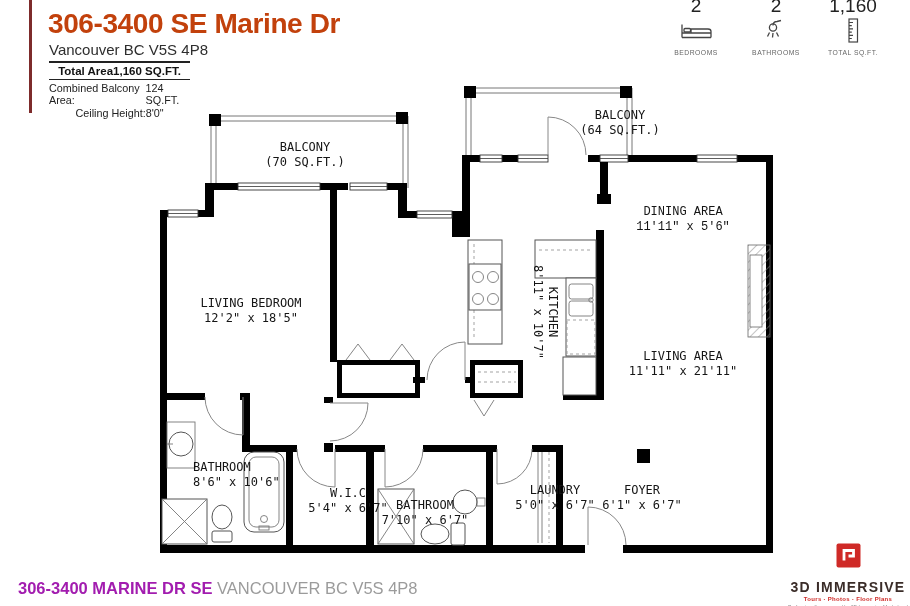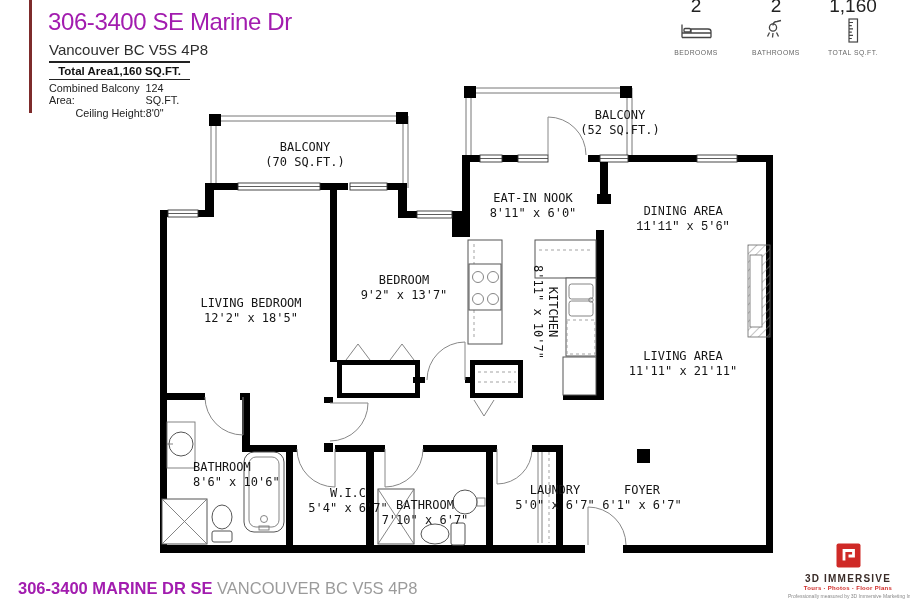--- a/index.html
+++ b/index.html
@@ -2,21 +2,21 @@
 <html style="--accent-red: #7d2b2b; --logo-red: #cf2a27;"><head>
 <meta charset="utf-8">
 <style>
   :root{ --accent-red:#7d2b2b; --logo-red:#cf2a27; }
   html,body{margin:0;padding:0;background:#fff;}
   body{width:910px;height:606px;overflow:hidden;position:relative;font-family:"Liberation Sans",sans-serif;}
   .page{position:absolute;inset:0;background:#fff;}
 
   
   .red-bar{position:absolute;left:29px;top:0;width:3px;height:113px;background:var(--accent-red);}
-  .title{position:absolute;left:48px;top:8px;font-size:24px;font-weight:normal;color:#a21caf;letter-spacing:-0.4px;}
+  .title{position:absolute;left:48px;top:8px;font-size:28px;font-weight:bold;color:#c2410c;letter-spacing:-0.4px;}
   .subtitle{position:absolute;left:49px;top:41px;font-size:15px;color:#2e2e2e;}
   .hdr-table{position:absolute;left:49px;top:61px;width:141px;}
   .hdr-row{display:flex;justify-content:center;align-items:baseline;}
   .hdr-row.r1{border-top:2px solid #222;border-bottom:1.5px solid #222;font-size:11.5px;font-weight:bold;color:#111;padding:2px 0;}
   .hdr-row.r2,.hdr-row.r3{font-size:10.8px;color:#222;padding:1.5px 0 0 0;}
 
   
   .stat{position:absolute;width:92px;text-align:center;}
   .stat-value{font-size:19px;color:#222;line-height:19px;}
   .stat-icon{height:27px;margin-top:2px;}
@@ -38,21 +38,21 @@
     color:#151515;white-space:nowrap;z-index:3;}
   .room-label.left{transform:translateY(-50%);text-align:left;}
   .room-label.rot{transform:translate(-50%,-50%) rotate(90deg);}
 
   
   .footer-address{position:absolute;left:18px;top:579px;font-size:16.5px;white-space:nowrap;z-index:4;}
   .footer-address .bold{font-weight:bold;color:#a21caf;}
   .footer-address .gray{color:#9b9b9b;}
   .logo-block{position:absolute;left:788px;top:543px;width:120px;text-align:center;z-index:4;}
   .logo-icon{display:block;margin:0 auto;}
-  .logo-title{font-size:10px;font-weight:bold;color:#3a2c28;letter-spacing:1.2px;margin-top:5px;}
+  .logo-title{font-size:14px;font-weight:bold;color:#3a2c28;letter-spacing:1.2px;margin-top:11px;}
   .logo-tagline{font-size:6px;color:var(--logo-red);letter-spacing:0.3px;margin-top:1px;font-weight:bold;}
   .logo-fineprint{font-size:5px;color:#8a8a8a;margin-top:2px;white-space:nowrap;}
 </style>
 </head>
 <body>
 
 <div class="page">
 
   <div class="red-bar"></div>
   <div class="title">306-3400 SE Marine Dr</div>
@@ -264,37 +264,29 @@
       <path class="dash" d="M549,452 V543"></path>
     </g>
   </svg>
 
   <div class="room-label" style="left:305px;top:154px;">
     <div>BALCONY</div>
       <div>(70 SQ.FT.)</div>
   </div>
   <div class="room-label" style="left:620px;top:122px;">
     <div>BALCONY</div>
-      <div>(52 SQ.FT.)</div>
-  </div>
-  <div class="room-label" style="left:533px;top:205px;">
-    <div>EAT-IN NOOK</div>
-      <div>8'11" x 6'0"</div>
+      <div>(64 SQ.FT.)</div>
   </div>
   <div class="room-label" style="left:683px;top:219px;font-family:Liberation Mono, monospace;">
     <div>DINING AREA</div>
       <div>11'11" x 5'6"</div>
   </div>
   <div class="room-label" style="left:251px;top:310px;">
     <div>LIVING BEDROOM</div>
       <div>12'2" x 18'5"</div>
-  </div>
-  <div class="room-label" style="left:404px;top:287px;">
-    <div>BEDROOM</div>
-      <div>9'2" x 13'7"</div>
   </div>
   <div class="room-label rot" style="left:545px;top:312px;">
     <div>KITCHEN</div>
       <div>8'11" x 10'7"</div>
   </div>
   <div class="room-label" style="left:683px;top:363px;">
     <div>LIVING AREA</div>
       <div>11'11" x 21'11"</div>
   </div>
   <div class="room-label left" style="left:193px;top:474px;">

